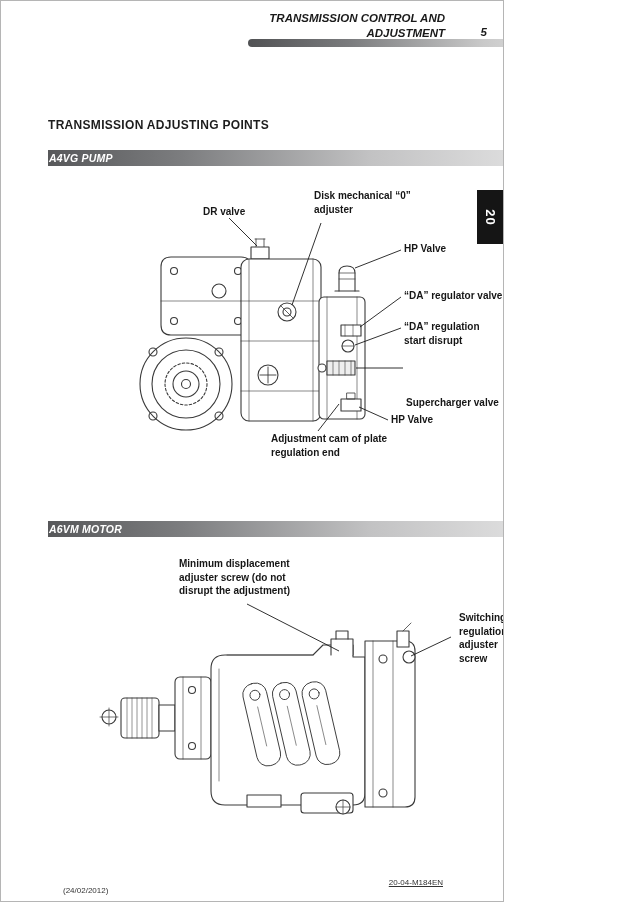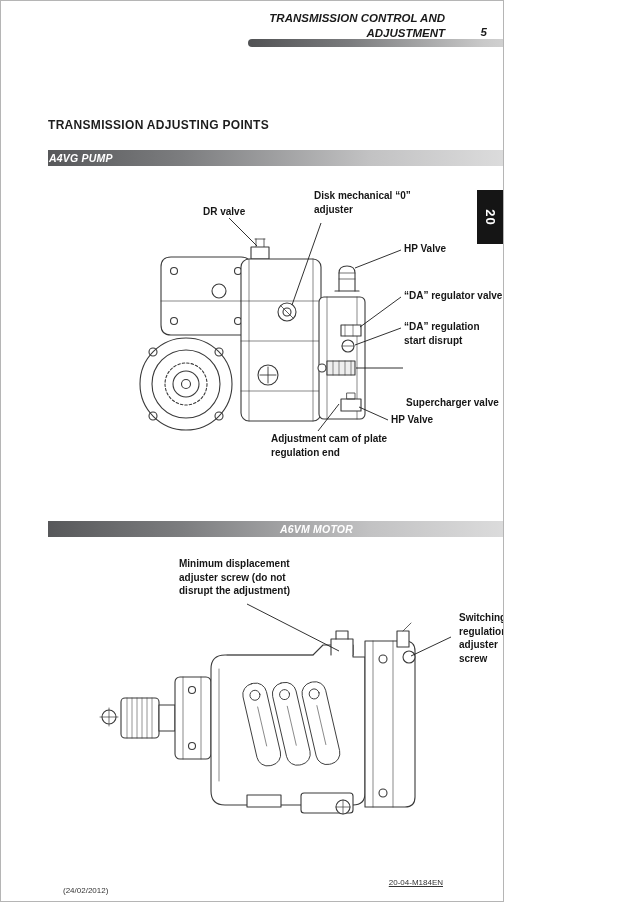--- a/index.html
+++ b/index.html
@@ -23,21 +23,21 @@
   .main-title { position:absolute; left:47px; top:64px; z-index:2;
                 font-style:italic; font-weight:bold; font-size:15.5px; letter-spacing:0.3px; color:#161616; }
   .subtitle { position:absolute; left:47px; top:117px; z-index:2;
               font-weight:bold; font-size:12px; letter-spacing:0.3px; color:#1d1d1d; }
 
   .banner { position:absolute; left:47px; width:536px; height:16px; z-index:2;
             background:linear-gradient(90deg,#57585a 0%,#7c7d7f 25%,#c2c2c3 60%,#ebebeb 100%);
             color:#fff; font-style:italic; font-weight:bold; font-size:10.5px;
             line-height:16px; padding-left:1px; letter-spacing:0.2px; }
   .banner-pump { top:149px; }
-  .banner-motor { top:520px;text-align:center; }
+  .banner-motor { top:520px; }
 
   .chapter-tab { position:absolute; right:0; top:189px; width:26px; height:54px; z-index:3;
                  background:#151515; color:#fff; display:flex; align-items:center; justify-content:center; }
   .chapter-tab span { transform:rotate(90deg); font-weight:bold; font-size:13px; letter-spacing:1px; }
 
   .dlabel { position:absolute; z-index:2; font-weight:bold; font-size:10px;
             line-height:1.36; color:#161616; white-space:pre-line; }
   .lbl-dr      { left:202px; top:204px; }
   .lbl-disk    { left:313px; top:188px; }
   .lbl-hp-top  { left:403px; top:241px; }

